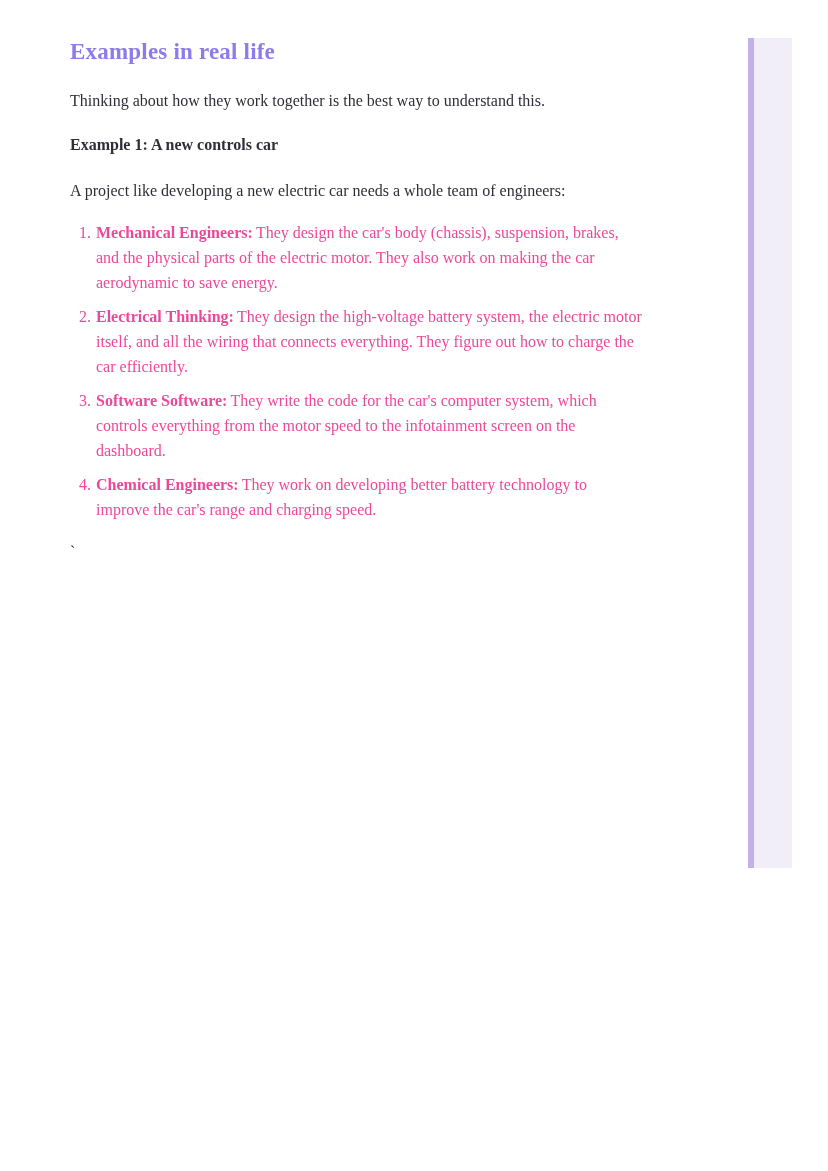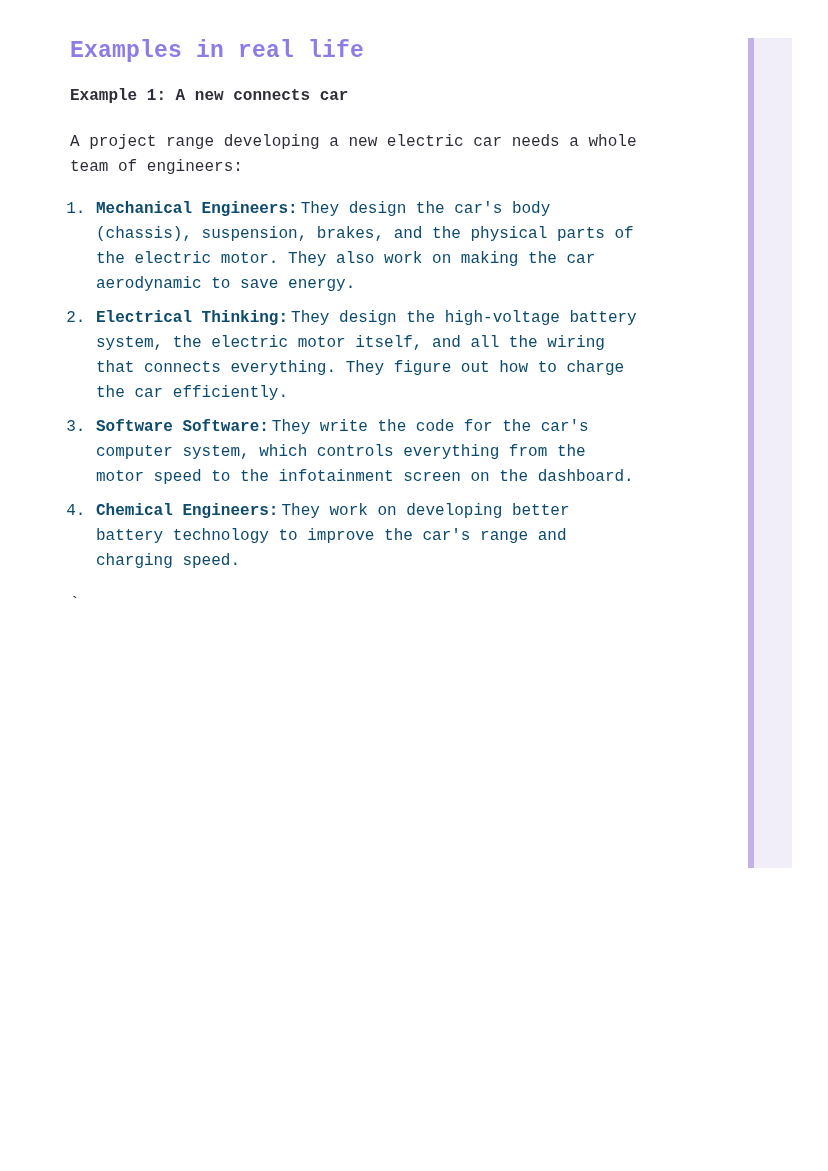--- a/index.html
+++ b/index.html
@@ -6,21 +6,21 @@
     margin: 0;
     padding: 0;
     background: #ffffff;
   }
   .page {
     position: relative;
     width: 828px;
     height: 868px;
     background: #ffffff;
     overflow: hidden;
-    font-family: Liberation Mono, monospace;
+    font-family: Liberation Serif, serif;
     color: #2e2e38;
   }
   .content {
     position: absolute;
     left: 70px;
     top: 0;
     width: 572px;
   }
   .page-title {
     margin: 38px 0 0 0;
@@ -42,21 +42,21 @@
     font-size: 16px;
     line-height: 25px;
     font-weight: 700;
     color: #2e2e38;
   }
   ol.engineer-list {
     margin: 17px 0 0 0;
     padding: 0 0 0 25px;
     font-size: 16px;
     line-height: 25px;
-    color: #0c4a6e;
+    color: #ec4899;
   }
   ol.engineer-list li {
     margin: 0 0 9px 0;
     padding-left: 1px;
   }
   ol.engineer-list li:last-child { margin-bottom: 17px; }
   .li-label {
     font-weight: 700;
     margin-right: 3px;
   }
@@ -95,24 +95,25 @@
 </style>
 </head>
 <body>
 
 <div class="page">
 
   <div class="content">
 
     <h1 class="page-title">Examples in real life</h1>
 
+    <p class="para intro-para">Thinking about how they work together is the best way to understand this.</p>
 
-    <p class="example-heading">Example 1: A new connects car</p>
+    <p class="example-heading">Example 1: A new controls car</p>
 
-    <p class="para">A project range developing a new electric car needs a whole team of engineers:</p>
+    <p class="para">A project like developing a new electric car needs a whole team of engineers:</p>
 
     <ol class="engineer-list">
       <li>
         <span class="li-label">Mechanical Engineers:</span><span>They design the car's body (chassis), suspension, brakes, and the physical parts of the electric motor. They also work on making the car aerodynamic to save energy.</span>
       </li>
       <li>
         <span class="li-label">Electrical Thinking:</span><span>They design the high-voltage battery system, the electric motor itself, and all the wiring that connects everything. They figure out how to charge the car efficiently.</span>
       </li>
       <li>
         <span class="li-label">Software Software:</span><span>They write the code for the car's computer system, which controls everything from the motor speed to the infotainment screen on the dashboard.</span>

